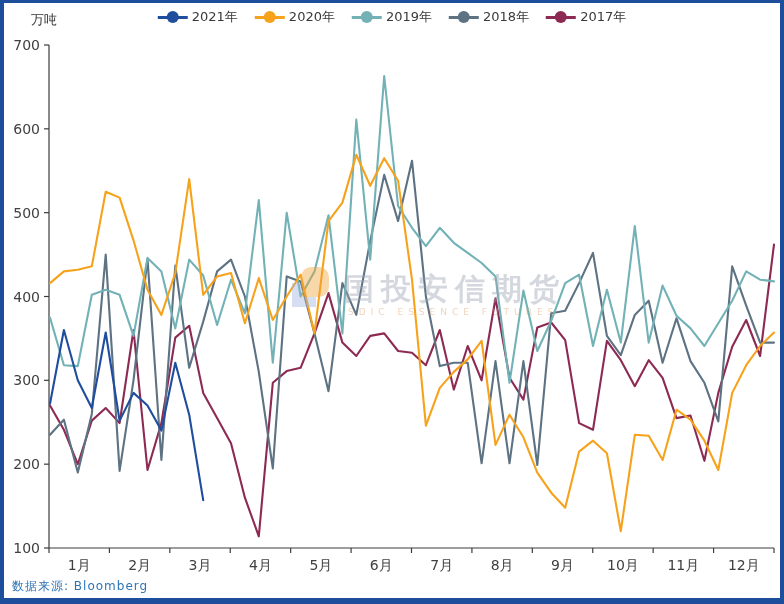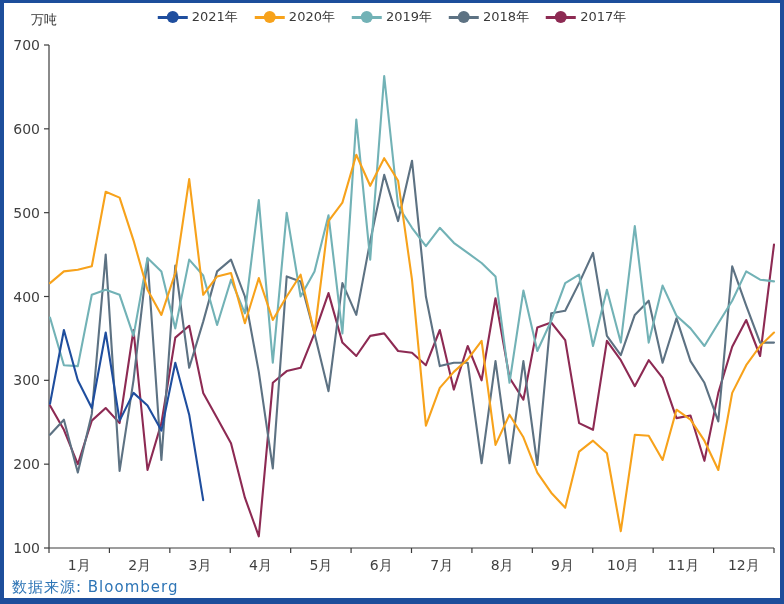--- a/index.html
+++ b/index.html
@@ -33,21 +33,21 @@
   .wm-logo .wm-orange{position:absolute;left:9px;top:0;width:28px;height:30px;background:#f0a235;border-radius:10px 10px 10px 2px;}
   .wm-cn{
     position:absolute;left:52px;top:8px;font-size:30px;font-weight:bold;
     color:#9aa2b1;letter-spacing:7px;white-space:nowrap;
   }
   .wm-en{
     position:absolute;left:56px;top:46px;font-size:9px;color:#d9975a;
     letter-spacing:5px;white-space:nowrap;
   }
   .source-label{
-    position:absolute;left:8px;top:575px;font-size:15px;color:#2e75b6;
+    position:absolute;left:8px;top:575px;font-size:12px;color:#2e75b6;
     letter-spacing:1px;
   }
 </style>
 </head>
 <body>
 
 <div class="page">
 
   <div class="unit-label">万吨</div>
 
@@ -131,16 +131,24 @@
       <text x="618.9583333333333" y="567" text-anchor="middle" font-size="14" fill="#404040">10月</text>
       <text x="679.375" y="567" text-anchor="middle" font-size="14" fill="#404040">11月</text>
       <text x="739.7916666666666" y="567" text-anchor="middle" font-size="14" fill="#404040">12月</text>
       <polyline points="46.0,402.5 59.9,426.8 73.8,461.2 87.8,417.6 101.7,405.0 115.6,420.1 129.5,327.0 143.5,467.0 157.4,420.1 171.3,334.6 185.2,322.8 199.2,389.9 213.1,415.1 227.0,440.2 240.9,494.7 254.8,533.3 268.8,379.8 282.7,368.1 296.6,364.8 310.5,330.4 324.5,290.1 338.4,339.6 352.3,353.0 366.2,332.9 380.2,330.4 394.1,348.0 408.0,349.7 421.9,362.2 435.8,327.0 449.8,386.6 463.7,343.0 477.6,377.3 491.5,295.2 505.5,374.8 519.4,396.6 533.3,324.5 547.2,319.5 561.2,337.1 575.1,420.1 589.0,426.8 602.9,337.9 616.8,357.2 630.8,383.2 644.7,357.2 658.6,374.8 672.5,415.1 686.5,412.5 700.4,457.8 714.3,389.9 728.2,343.8 742.2,317.0 756.1,353.0 770.0,241.5" fill="none" stroke="#8d2a53" stroke-width="2.1" stroke-linejoin="round" stroke-linecap="round"></polyline>
       <polyline points="46.0,431.8 59.9,416.7 73.8,469.6 87.8,410.9 101.7,251.6 115.6,467.9 129.5,377.3 143.5,255.8 157.4,457.0 171.3,262.5 185.2,364.8 199.2,318.6 213.1,268.4 227.0,256.6 240.9,293.5 254.8,368.9 268.8,465.4 282.7,273.4 296.6,278.4 310.5,330.4 324.5,388.2 338.4,280.1 352.3,311.9 366.2,238.2 380.2,171.9 394.1,218.1 408.0,157.7 421.9,293.5 435.8,363.1 449.8,359.7 463.7,359.7 477.6,460.3 491.5,358.1 505.5,460.3 519.4,358.1 533.3,462.0 547.2,310.3 561.2,307.8 575.1,280.1 589.0,249.9 602.9,332.9 616.8,352.2 630.8,311.9 644.7,297.7 658.6,359.7 672.5,315.3 686.5,358.1 700.4,379.8 714.3,418.4 728.2,263.3 742.2,302.7 756.1,339.6 770.0,339.6" fill="none" stroke="#5d7283" stroke-width="2.1" stroke-linejoin="round" stroke-linecap="round"></polyline>
       <polyline points="46.0,314.5 59.9,362.2 73.8,363.1 87.8,291.8 101.7,286.8 115.6,291.8 129.5,332.9 143.5,254.9 157.4,268.4 171.3,325.4 185.2,256.6 199.2,272.5 213.1,322.0 227.0,276.7 240.9,310.3 254.8,197.1 268.8,359.7 282.7,209.7 296.6,293.5 310.5,268.4 324.5,212.2 338.4,330.4 352.3,116.6 366.2,256.6 380.2,73.0 394.1,203.0 408.0,224.8 421.9,243.2 435.8,224.8 449.8,239.8 463.7,249.9 477.6,260.0 491.5,273.4 505.5,379.8 519.4,287.6 533.3,348.0 547.2,317.8 561.2,280.1 575.1,271.7 589.0,343.0 602.9,286.8 616.8,339.6 630.8,223.1 644.7,339.6 658.6,282.6 672.5,312.8 686.5,325.4 700.4,343.0 714.3,320.3 728.2,297.7 742.2,268.4 756.1,276.7 770.0,278.4" fill="none" stroke="#72b2b6" stroke-width="2.1" stroke-linejoin="round" stroke-linecap="round"></polyline>
       <polyline points="46.0,280.1 59.9,268.4 73.8,266.7 87.8,263.3 101.7,188.7 115.6,194.6 129.5,237.3 143.5,286.8 157.4,311.9 171.3,270.0 185.2,176.1 199.2,291.8 213.1,273.4 227.0,270.0 240.9,320.3 254.8,275.1 268.8,317.0 282.7,293.5 296.6,271.7 310.5,330.4 324.5,218.1 338.4,199.6 352.3,151.8 366.2,182.8 380.2,155.2 394.1,177.8 408.0,276.7 421.9,422.6 435.8,384.9 449.8,368.9 463.7,356.4 477.6,337.9 491.5,441.9 505.5,411.7 519.4,434.3 533.3,469.6 547.2,489.7 561.2,504.8 575.1,448.6 589.0,437.7 602.9,450.3 616.8,528.2 630.8,431.8 644.7,432.7 658.6,457.0 672.5,406.7 686.5,416.7 700.4,437.7 714.3,467.0 728.2,389.9 742.2,362.2 756.1,343.0 770.0,329.5" fill="none" stroke="#f7a21b" stroke-width="2.1" stroke-linejoin="round" stroke-linecap="round"></polyline>
       <polyline points="46.0,400.8 59.9,327.0 73.8,377.3 87.8,405.0 101.7,329.5 115.6,417.6 129.5,389.9 143.5,402.5 157.4,427.6 171.3,359.7 185.2,411.7 199.2,497.2" fill="none" stroke="#1f4e9e" stroke-width="2.1" stroke-linejoin="round" stroke-linecap="round"></polyline>
     </svg>
 
+  <div class="watermark">
+    <div class="wm-logo">
+      <div class="wm-blue"></div>
+        <div class="wm-orange"></div>
+    </div>
+    <div class="wm-cn">国投安信期货</div>
+    <div class="wm-en">SDIC ESSENCE FUTURES</div>
+  </div>
 
   <div class="source-label">数据来源: Bloomberg</div>
 
 </div>
 
 </body></html>

